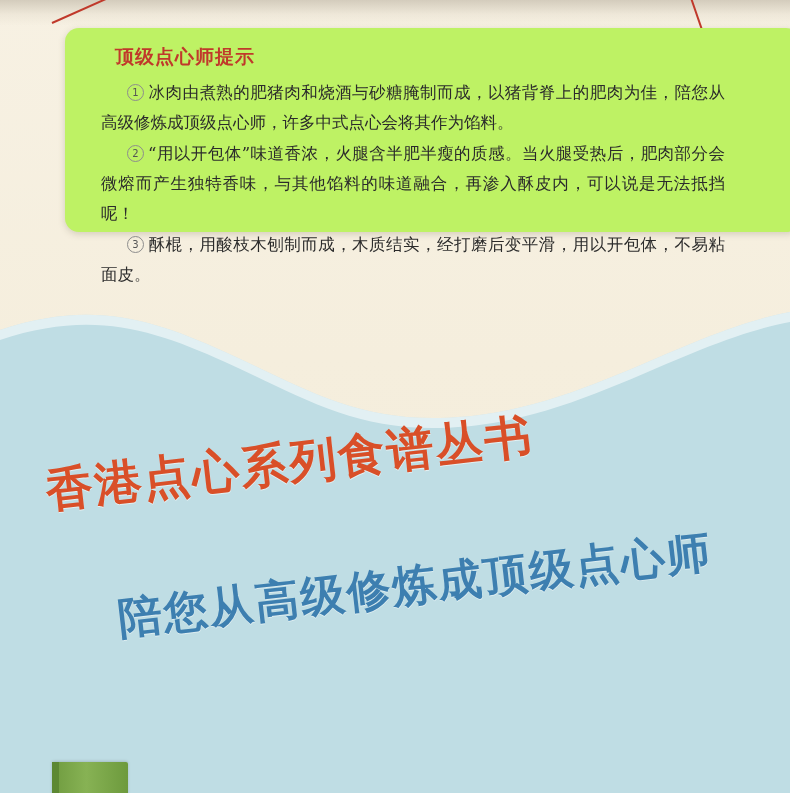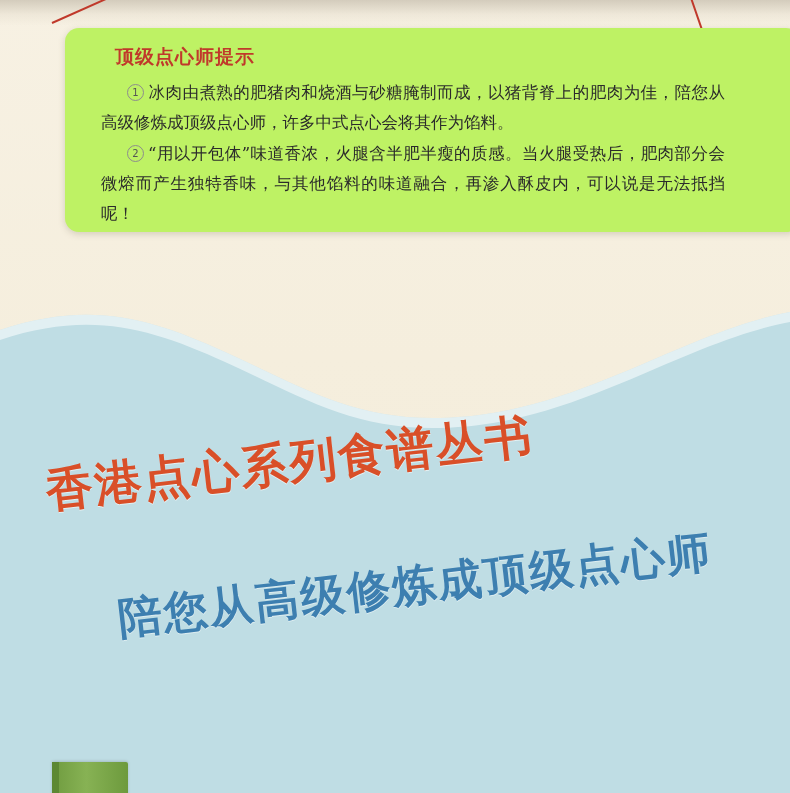--- a/index.html
+++ b/index.html
@@ -191,20 +191,23 @@
 
   <div class="tip-card">
     <div class="tip-title">顶级点心师提示</div>
     <div class="tip-body">
       <p class="tip-para">
         <span class="num-badge">1</span><span>冰肉由煮熟的肥猪肉和烧酒与砂糖腌制而成，以猪背脊上的肥肉为佳，陪您从高级修炼成顶级点心师，许多中式点心会将其作为馅料。</span>
       </p>
       <p class="tip-para">
         <span class="num-badge">2</span><span>“用以开包体”味道香浓，火腿含半肥半瘦的质感。当火腿受热后，肥肉部分会微熔而产生独特香味，与其他馅料的味道融合，再渗入酥皮内，可以说是无法抵挡呢！</span>
       </p>
+      <p class="tip-para">
+        <span class="num-badge">3</span><span>酥棍，用酸枝木刨制而成，木质结实，经打磨后变平滑，用以开包体，不易粘面皮。</span>
+      </p>
     </div>
   </div>
 
   <div class="headline-wrap">
     <div class="headline1">香港点心系列食谱丛书</div>
     <div class="headline2">陪您从高级修炼成顶级点心师</div>
   </div>
 
   <div class="book">
     <div class="book-edge"></div>

